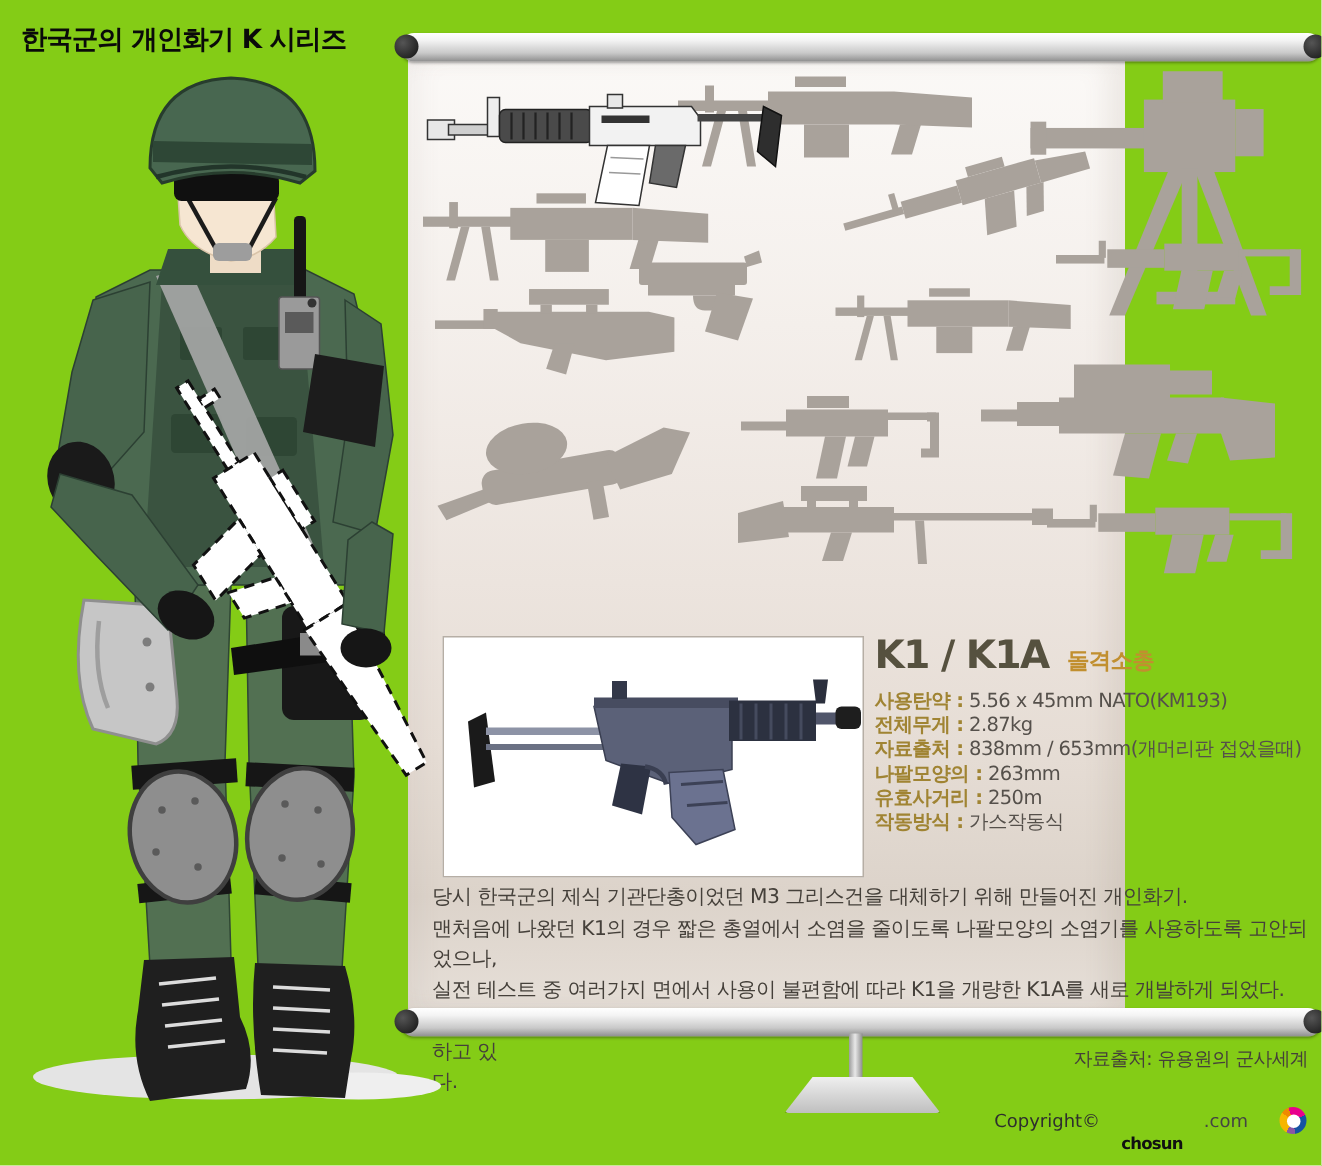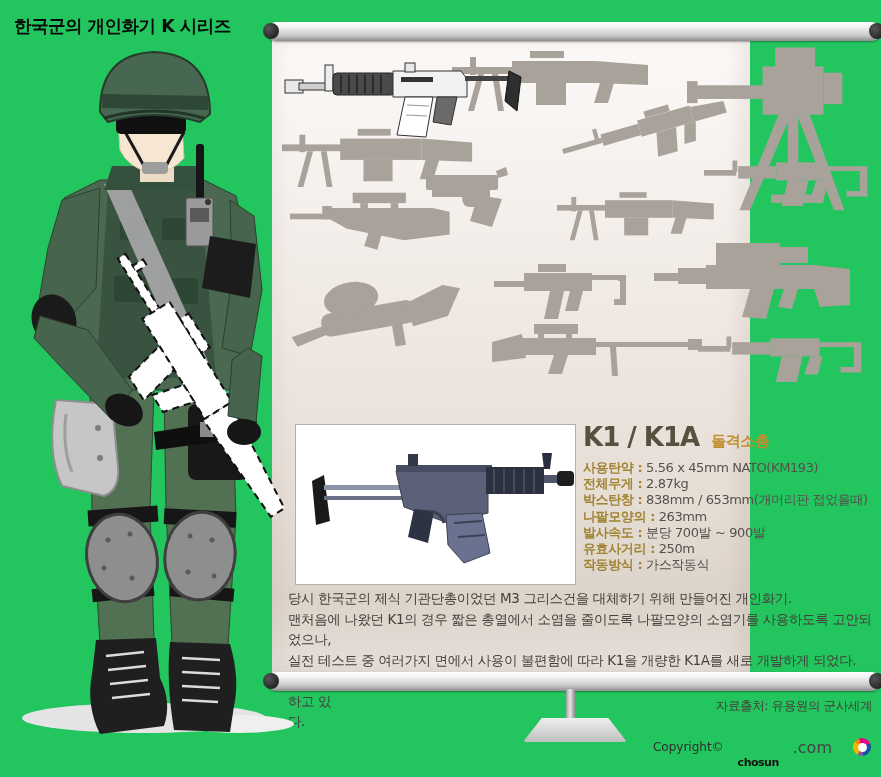--- a/index.html
+++ b/index.html
@@ -1,18 +1,18 @@
 <!DOCTYPE html>
 <html><head>
 <meta charset="utf-8">
 <style>
   * { margin:0; padding:0; box-sizing:border-box; }
   html,body { background:#ffffff; }
   body { font-family:"DejaVu Sans","Liberation Sans",sans-serif; }
-  #stage { position:relative; width:881px; height:777px; background:#22c55e; overflow:hidden; }
+  #stage { position:relative; width:881px; height:777px; background:#84cc16; overflow:hidden; }
 
   
   .main-title { position:absolute; left:14px; top:14px; font-size:17.5px; font-weight:bold;
                 color:#0a0a0a; letter-spacing:-0.5px; }
 
   
   .screen { position:absolute; left:267px; top:22px; width:614px; height:720px; }
   .roller { position:absolute; left:0; width:614px; height:19px; border-radius:9px;
             background:linear-gradient(180deg,#ffffff 0%,#f4f4f4 25%,#c9c9c9 70%,#8e8e8e 100%);
             box-shadow:0 1px 2px rgba(0,0,0,.35); }
@@ -56,21 +56,21 @@
                  letter-spacing:-0.4px; }
 
   
   .soldier { position:absolute; left:4px; top:38px; width:320px; height:710px; z-index:5;
              pointer-events:none; }
 
   
   .footer { position:absolute; right:10px; bottom:8px; display:flex; align-items:center; gap:14px; }
   .copy-prefix { font-size:12px; color:#2e2e2e; }
   .brand { font-size:11px; font-weight:800; color:#111; letter-spacing:-0.5px;margin-top:31px; }
-  .brand-suffix { font-size:16px; color:#444; margin-right:7px; }
+  .brand-suffix { font-size:12px; color:#444; margin-right:7px; }
   .infographics { font-size:19px; font-weight:800; color:#1c2b85; letter-spacing:-0.6px; margin-right:5px; }
   .logo-ring { position:relative; width:18px; height:18px; border-radius:50%;
                background:conic-gradient(from 210deg,#f6b600 0 95deg,#ef8a00 95deg 130deg,#e8008c 130deg 215deg,#1553a3 215deg 320deg,#8a56a5 320deg 360deg); }
   .logo-ring::after { content:''; position:absolute; inset:4.5px; background:#fff; border-radius:50%; }
 </style>
 </head>
 <body>
 
 <div id="stage">
 
@@ -248,23 +248,22 @@
       </div>
 
       <div class="detail-panel">
         <div class="model-row">
           <span class="model-name">K1 / K1A</span>
           <span class="model-category">돌격소총</span>
         </div>
         <div class="specs">
           <div class="spec-row"><span class="spec-label">사용탄약 :</span> <span class="spec-value">5.56 x 45mm NATO(KM193)</span></div>
           <div class="spec-row"><span class="spec-label">전체무게 :</span> <span class="spec-value">2.87kg</span></div>
-          <div class="spec-row"><span class="spec-label">박스탄창 :</span> <span class="spec-value">838mm / 653mm(개머리판 접었을때)</span></div>
+          <div class="spec-row"><span class="spec-label">자료출처 :</span> <span class="spec-value">838mm / 653mm(개머리판 접었을때)</span></div>
           <div class="spec-row"><span class="spec-label">나팔모양의 :</span> <span class="spec-value">263mm</span></div>
-          <div class="spec-row"><span class="spec-label">발사속도 :</span> <span class="spec-value">분당 700발 ~ 900발</span></div>
           <div class="spec-row"><span class="spec-label">유효사거리 :</span> <span class="spec-value">250m</span></div>
           <div class="spec-row"><span class="spec-label">작동방식 :</span> <span class="spec-value">가스작동식</span></div>
         </div>
       </div>
 
       <div class="description">당시 한국군의 제식 기관단총이었던 M3 그리스건을 대체하기 위해 만들어진 개인화기.
 맨처음에 나왔던 K1의 경우 짧은 총열에서 소염을 줄이도록 나팔모양의 소염기를 사용하도록 고안되었으나,
 실전 테스트 중 여러가지 면에서 사용이 불편함에 따라 K1을 개량한 K1A를 새로 개발하게 되었다.
 K1A는 1984년부터 특수 보직에 지급되기 시작했으며, 오늘날에는 거의 대부분의 필요 보직에서 사용하고 있
 다.</div>

